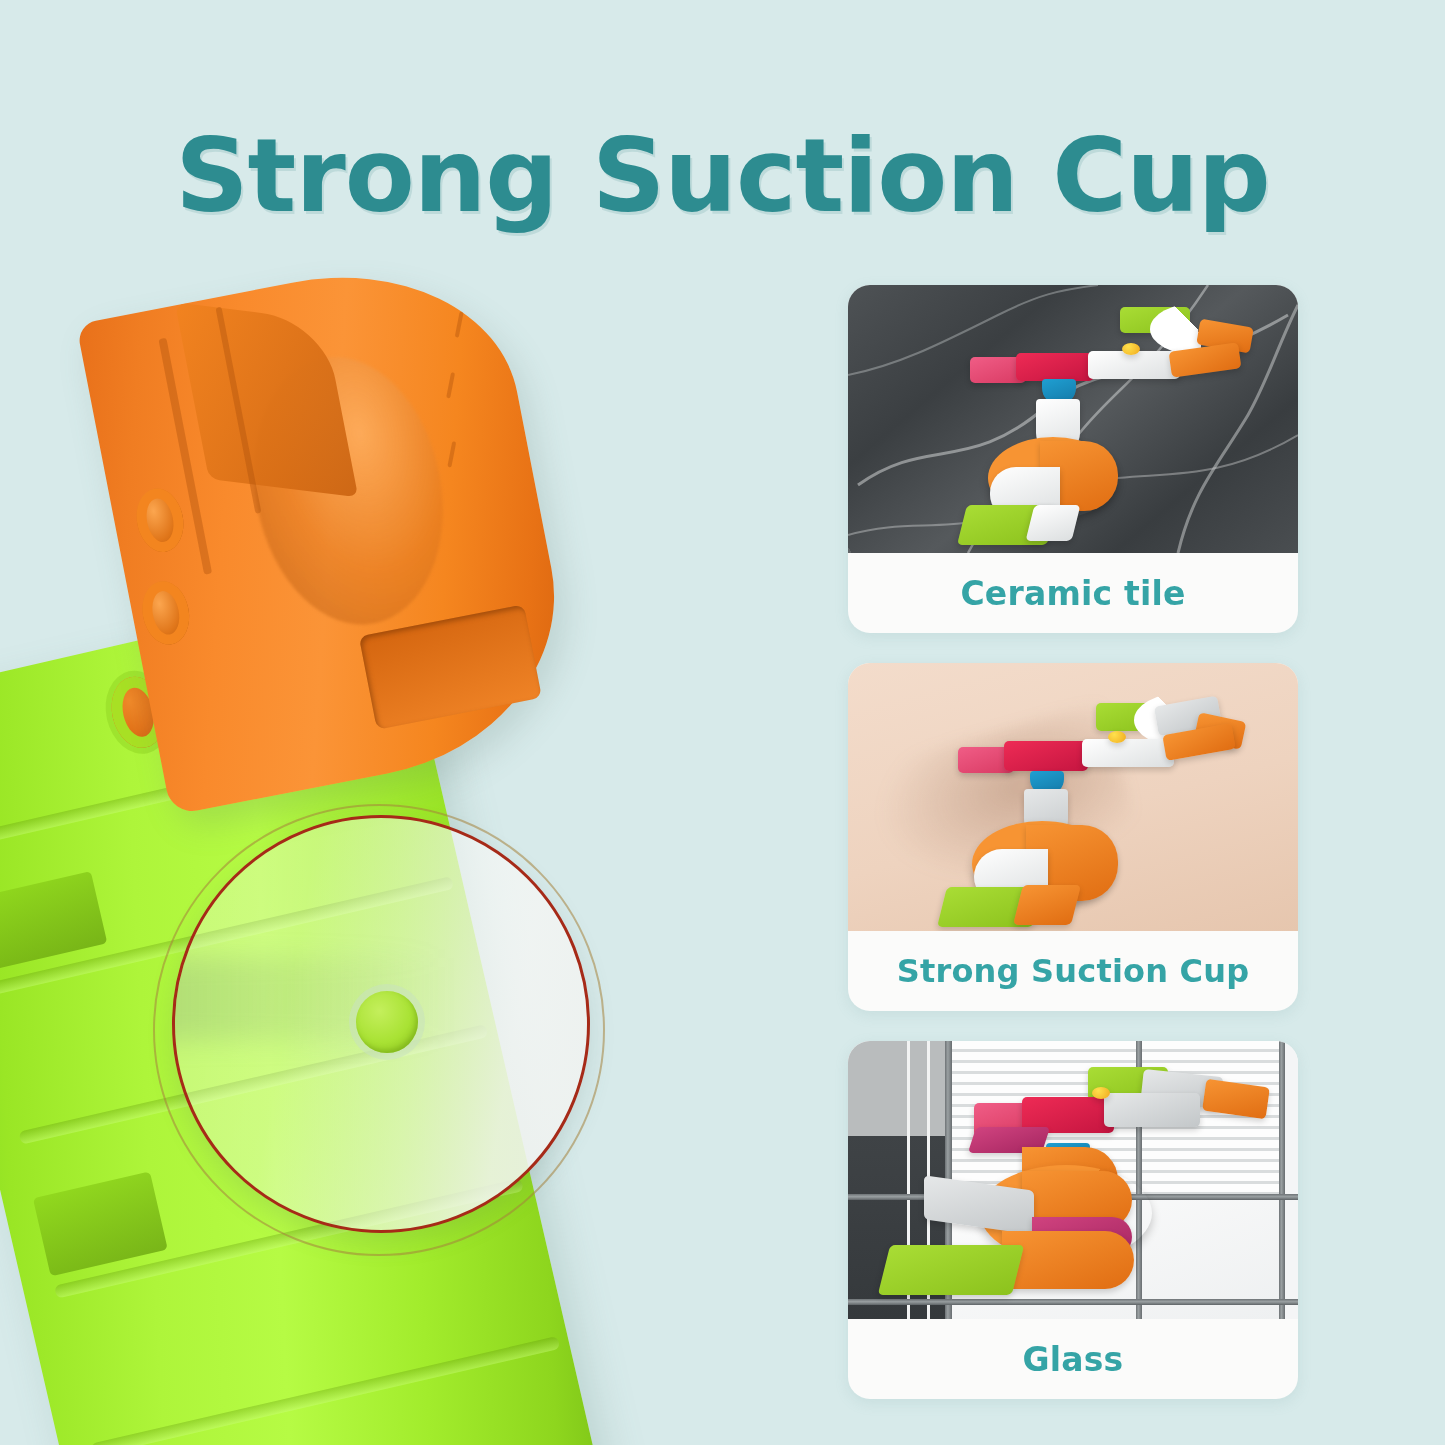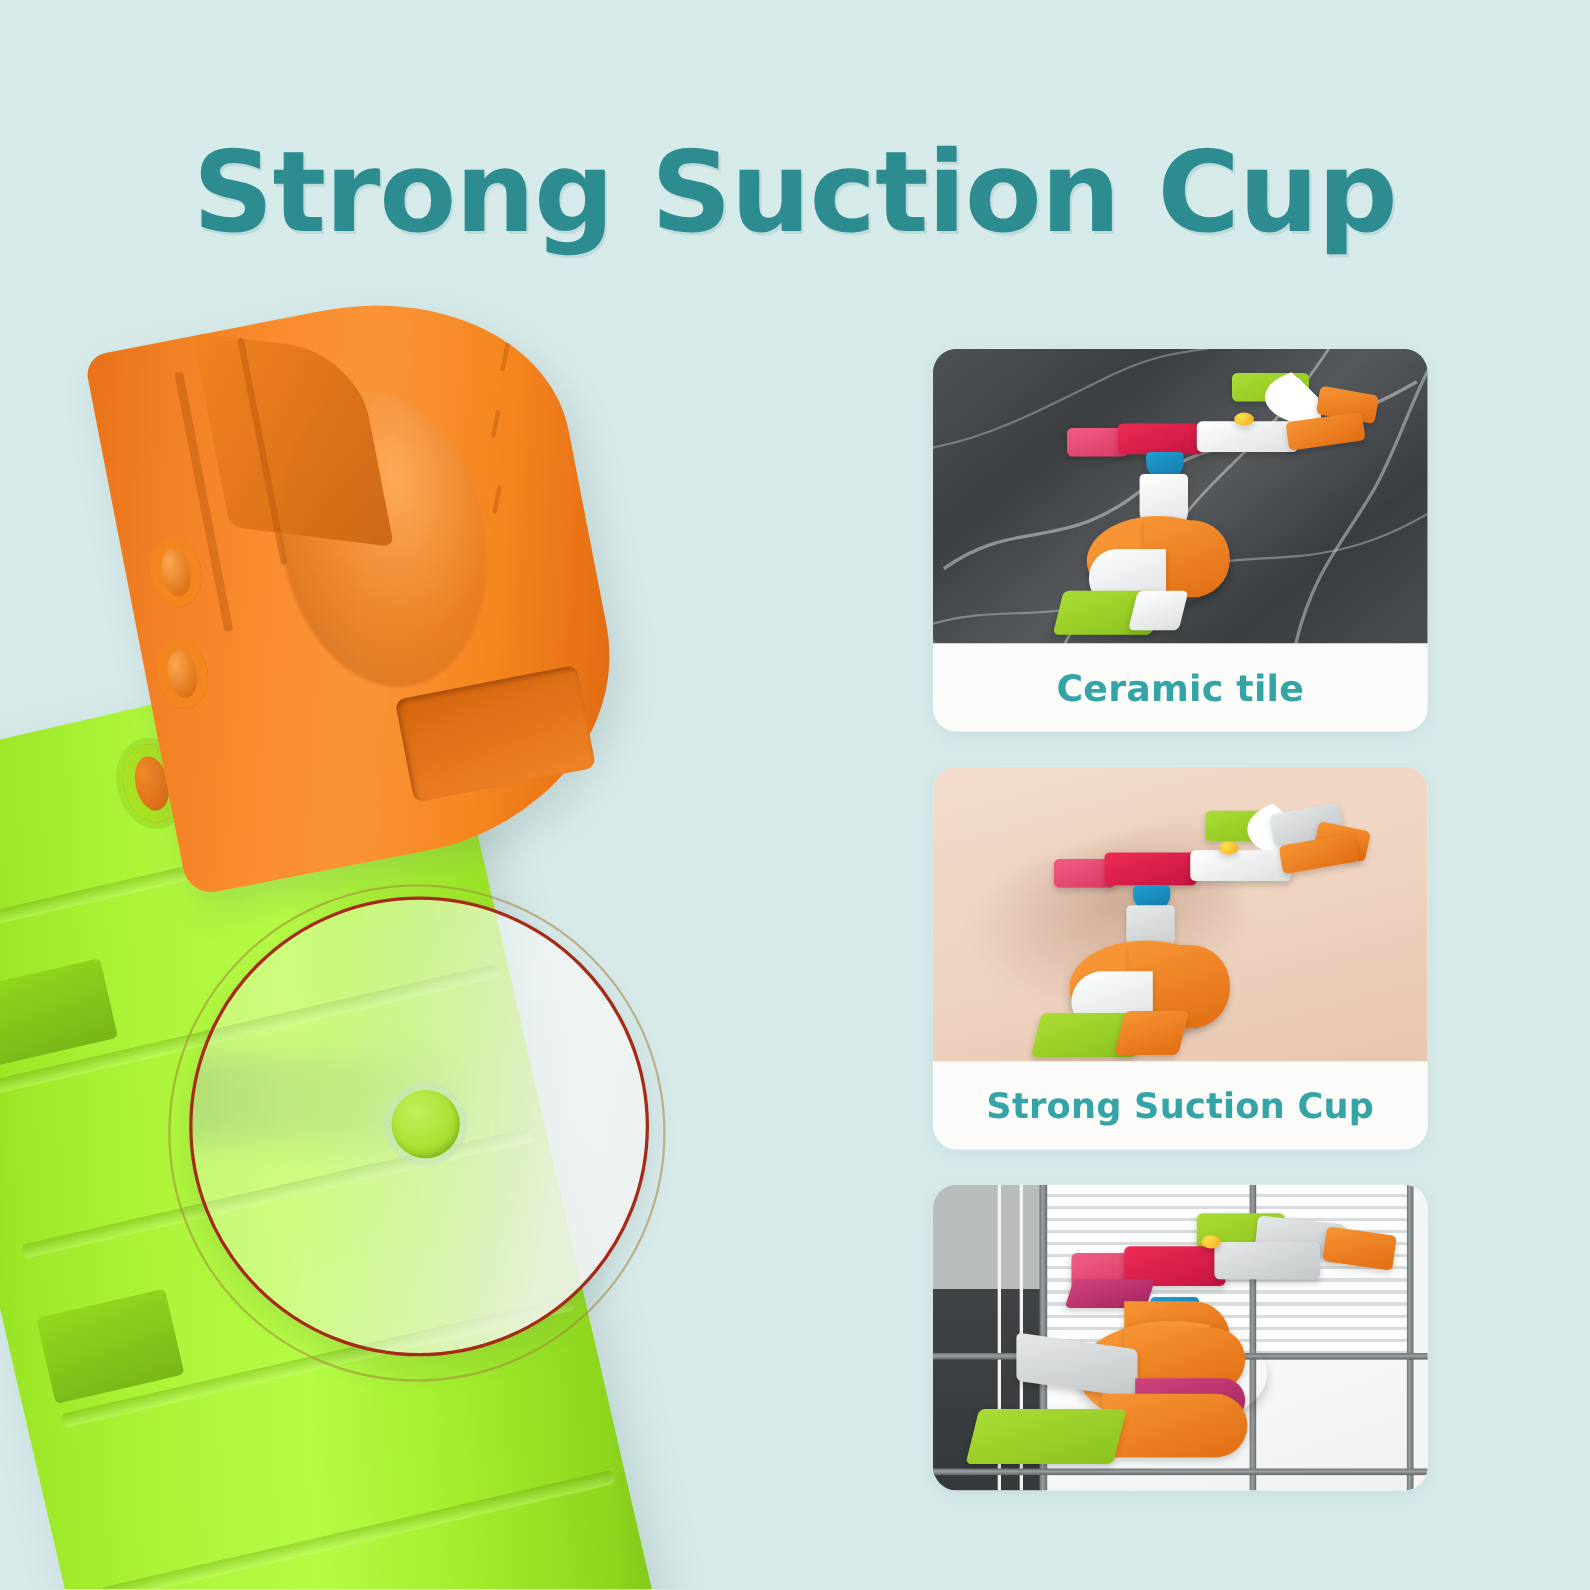--- a/index.html
+++ b/index.html
@@ -216,21 +216,20 @@
     width: 450px;
   }
   .card {
     position: relative;
     width: 450px;
     background: #fbfbfa;
     border-radius: 22px;
     overflow: hidden;
     box-shadow: 0 4px 14px rgba(120,160,160,0.16);
     margin-bottom: 30px;
-    margin-top: 32px;
   }
   .card-photo {
     position: relative;
     width: 100%;
     height: 268px;
     overflow: hidden;
   }
   .card-caption {
     height: 80px;
     display: flex;
@@ -472,14 +471,15 @@
         <div class="seg blue" style="left:172px; top:84px; width:44px; height:26px; border-radius:4px 4px 20px 20px;"></div>
         <div class="seg orange" style="left:148px; top:88px; width:96px; height:42px; border-radius:0 36px 10px 0;"></div>
         <div class="ring orange" style="left:106px; top:106px;width:172px;height:96px;"></div>
         <div class="seg orange" style="left:148px; top:112px;width:110px;height:58px; border-radius:0 30px 30px 0;"></div>
         <div class="seg gray" style="left:50px;  top:124px;width:110px;height:44px; transform:skewY(8deg);"></div>
         <div class="seg mag" style="left:158px; top:158px;width:100px;height:40px; border-radius:0 40px 40px 0;"></div>
         <div class="seg orange" style="left:128px; top:172px;width:132px;height:58px; border-radius:0 40px 40px 0;"></div>
         <div class="seg green" style="left:10px;  top:186px;width:134px;height:50px; transform:skewX(-14deg);"></div>
       </div>
     </div>
+    <div class="card-caption">Glass</div>
   </div>
 </div>
 
 </body></html>

